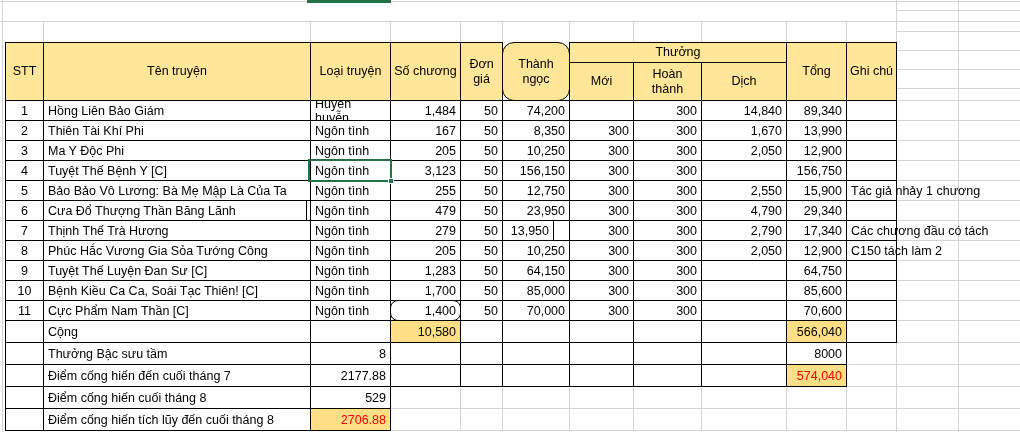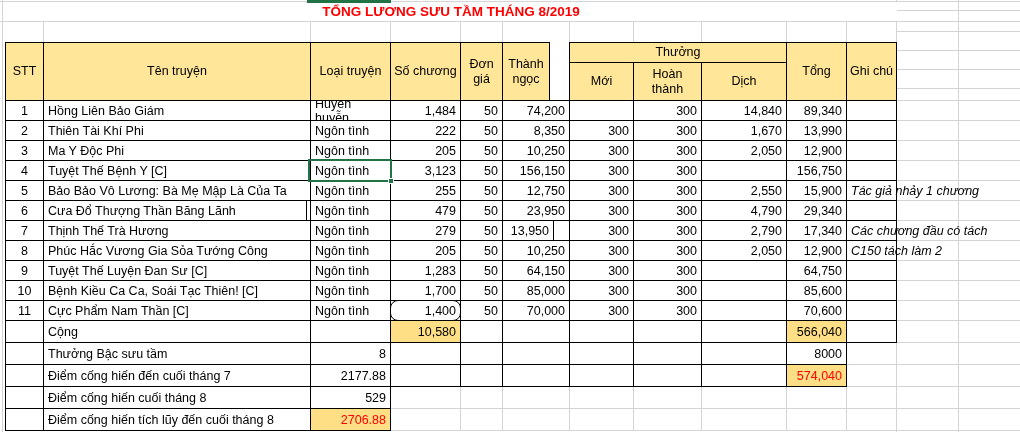--- a/index.html
+++ b/index.html
@@ -19,21 +19,21 @@
     position:absolute;box-sizing:border-box;border:1px solid var(--border);
     background:#fff;display:flex;align-items:center;overflow:hidden;z-index:1;
   }
   .cell.c{justify-content:center;text-align:center;}
   .cell.l{justify-content:flex-start;padding:0 4px;text-align:left;}
   .cell.r{justify-content:flex-end;padding:0 4px;text-align:right;}
   .cell.hdr{background:var(--hdr);justify-content:center;text-align:center;line-height:1.15;padding:0 2px;}
   .cell.hl{background:var(--hl);}
   .cell.redtxt{color:var(--red);}
   .cell.notecell{overflow:visible;}
-  .cell.notecell span{white-space:nowrap;font-style:italic;}
+  .cell.notecell span{white-space:nowrap;}
   .gline{position:absolute;background:var(--grid);z-index:0;}
   .gline.top{z-index:2;}
   .title-cell{
     position:absolute;left:5px;top:2px;width:892px;height:19px;z-index:1;background:#fff;
     display:flex;align-items:center;justify-content:center;
     color:var(--red);font-weight:bold;font-size:13.5px;white-space:nowrap;
   }
   .col-indicator{position:absolute;left:307px;top:0;width:84px;height:3px;background:var(--green);z-index:5;}
   .sel-ring{
     position:absolute;left:308px;top:159px;width:84px;height:23px;box-sizing:border-box;
@@ -41,21 +41,20 @@
   }
   .fill-handle{
     position:absolute;left:388px;top:178px;width:6px;height:6px;box-sizing:border-box;
     background:var(--green);border:1px solid #fff;z-index:5;
   }
 </style>
 </head>
 <body>
 
 <div class="canvas">
-  <div class="title-cell">TỔNG LƯƠNG SƯU TẦM THÁNG 8/2019</div>
   <div id="grid">
       <div class="gline top" style="left: 0px; top: 1px; width: 1020px; height: 1px;"></div>
       <div class="gline top" style="left: 0px; top: 21px; width: 1020px; height: 1px;"></div>
       <div class="gline" style="left: 896px; top: 10px; width: 124px; height: 1px;"></div>
       <div class="gline" style="left: 896px; top: 31px; width: 124px; height: 1px;"></div>
       <div class="gline" style="left: 896px; top: 50px; width: 124px; height: 1px;"></div>
       <div class="gline" style="left: 896px; top: 69px; width: 124px; height: 1px;"></div>
       <div class="gline" style="left: 896px; top: 88px; width: 124px; height: 1px;"></div>
       <div class="gline" style="left: 896px; top: 100px; width: 124px; height: 1px;"></div>
       <div class="gline" style="left: 896px; top: 120px; width: 124px; height: 1px;"></div>
@@ -106,21 +105,21 @@
       </div>
       <div class="cell c hdr" style="left: 310px; top: 42px; width: 81px; height: 59px;">
         <span>Loại truyện</span>
       </div>
       <div class="cell c hdr" style="left: 390px; top: 42px; width: 71px; height: 59px;">
         <span>Số chương</span>
       </div>
       <div class="cell c hdr" style="left: 460px; top: 42px; width: 43px; height: 59px;">
         <span>Đơn giá</span>
       </div>
-      <div class="cell c hdr" style="left: 502px; top: 42px; width: 48px; height: 59px;">
+      <div class="cell c hdr" style="left: 502px; top: 42px; width: 68px; height: 59px; border-radius: 12px;">
         <span>Thành ngọc</span>
       </div>
       <div class="cell c hdr" style="left: 786px; top: 42px; width: 61px; height: 59px;">
         <span>Tổng</span>
       </div>
       <div class="cell c hdr" style="left: 846px; top: 42px; width: 51px; height: 59px; justify-content: center;">
         <span>Ghi chú</span>
       </div>
       <div class="cell c hdr" style="left: 569px; top: 42px; width: 218px; height: 21px;">
         <span>Thưởng</span>
@@ -170,21 +169,21 @@
       <div class="cell c" style="left: 5px; top: 120px; width: 39px; height: 21px;">
         <span>2</span>
       </div>
       <div class="cell l" style="left: 43px; top: 120px; width: 268px; height: 21px;">
         <span>Thiên Tài Khí Phi</span>
       </div>
       <div class="cell l" style="left: 310px; top: 120px; width: 81px; height: 21px;">
         <span>Ngôn tình</span>
       </div>
       <div class="cell r" style="left: 390px; top: 120px; width: 71px; height: 21px;">
-        <span>222</span>
+        <span>167</span>
       </div>
       <div class="cell r" style="left: 460px; top: 120px; width: 43px; height: 21px;">
         <span>50</span>
       </div>
       <div class="cell r" style="left: 502px; top: 120px; width: 68px; height: 21px;">
         <span>8,350</span>
       </div>
       <div class="cell r" style="left: 569px; top: 120px; width: 65px; height: 21px;">
         <span>300</span>
       </div>

